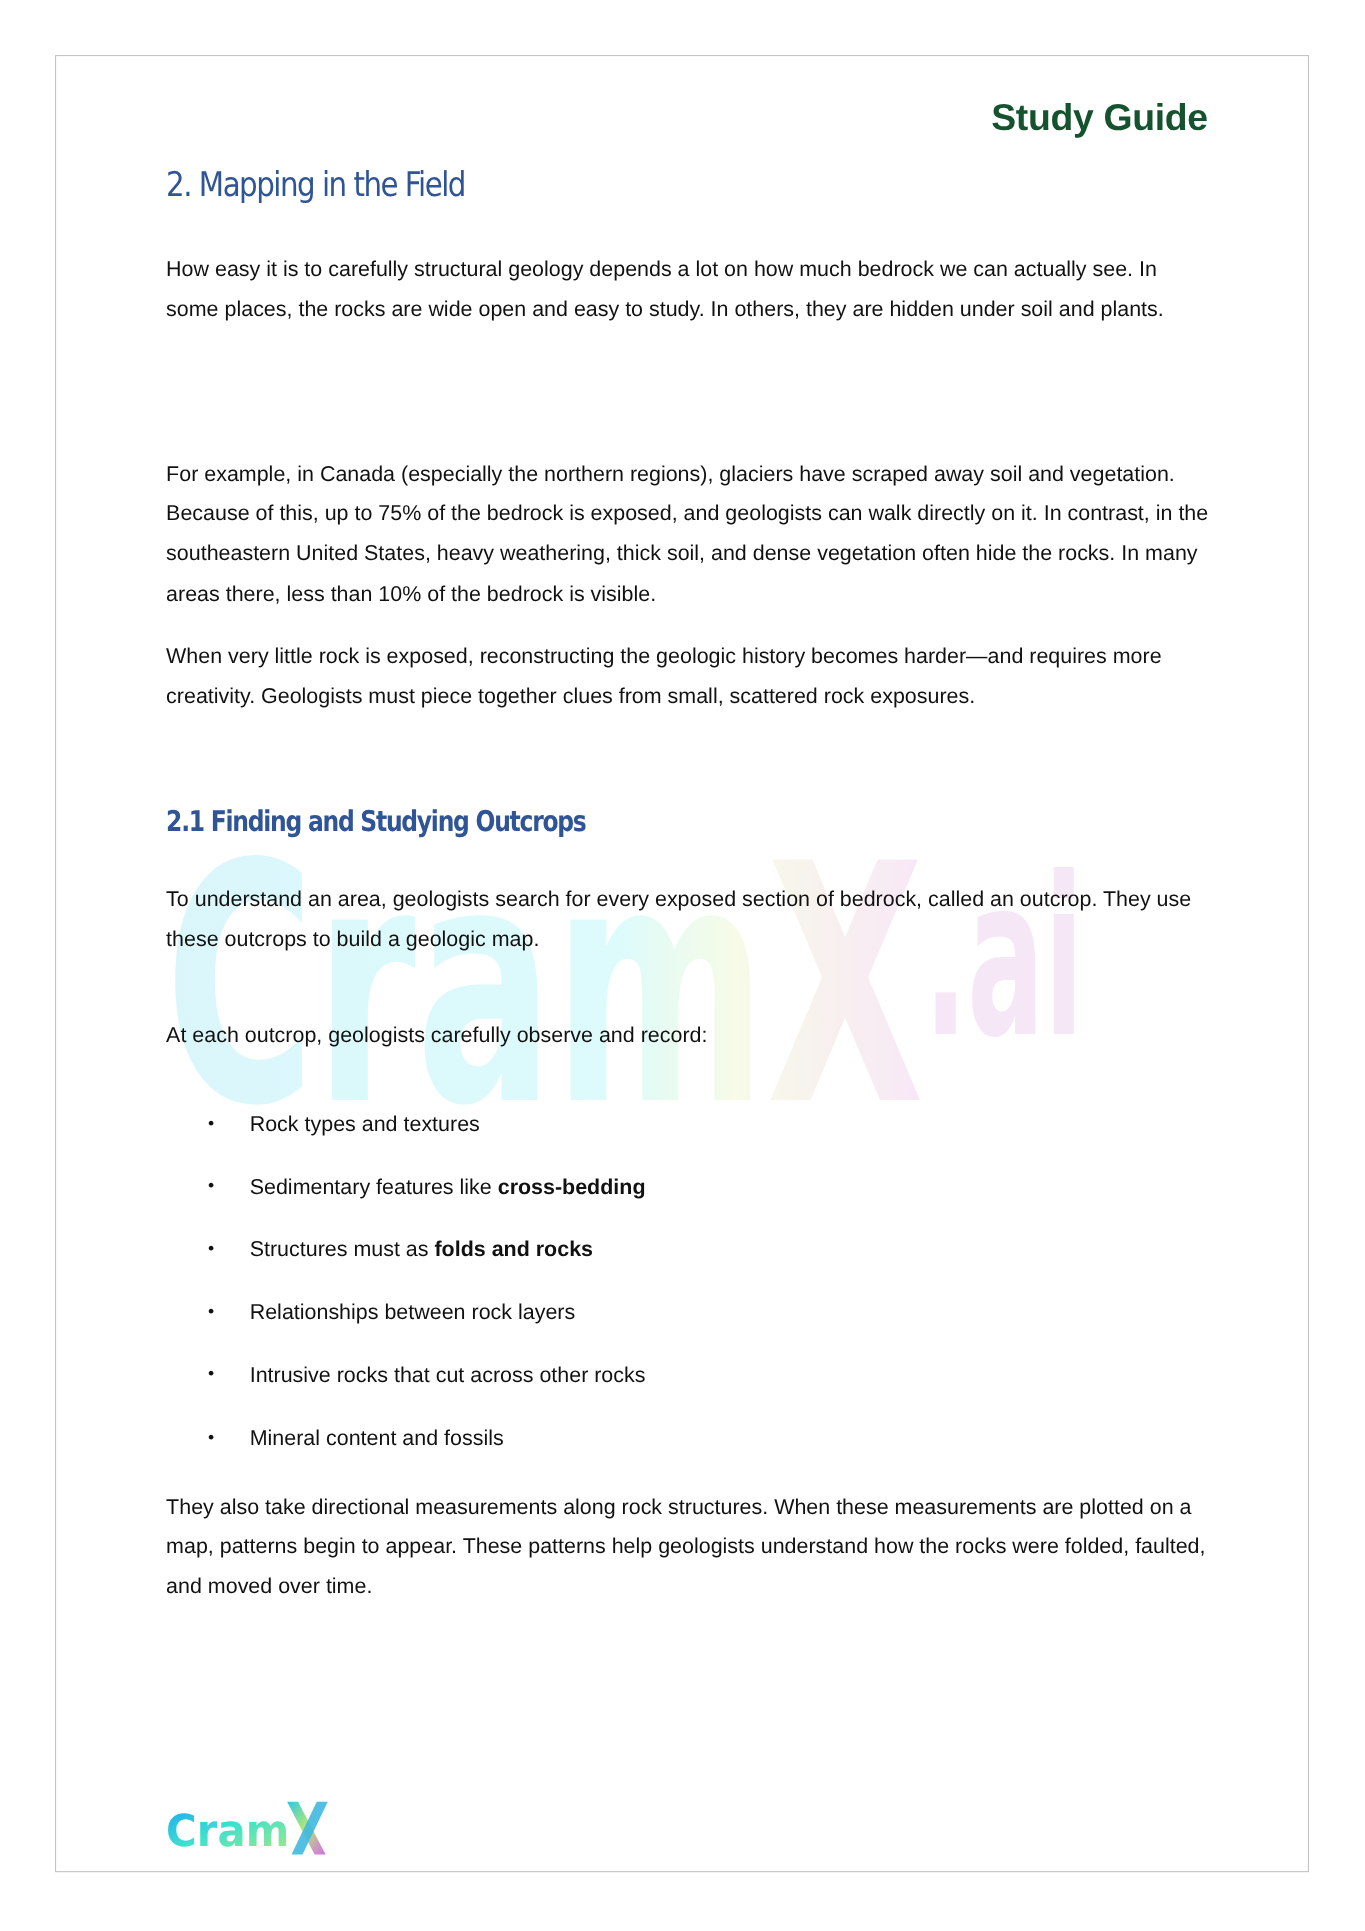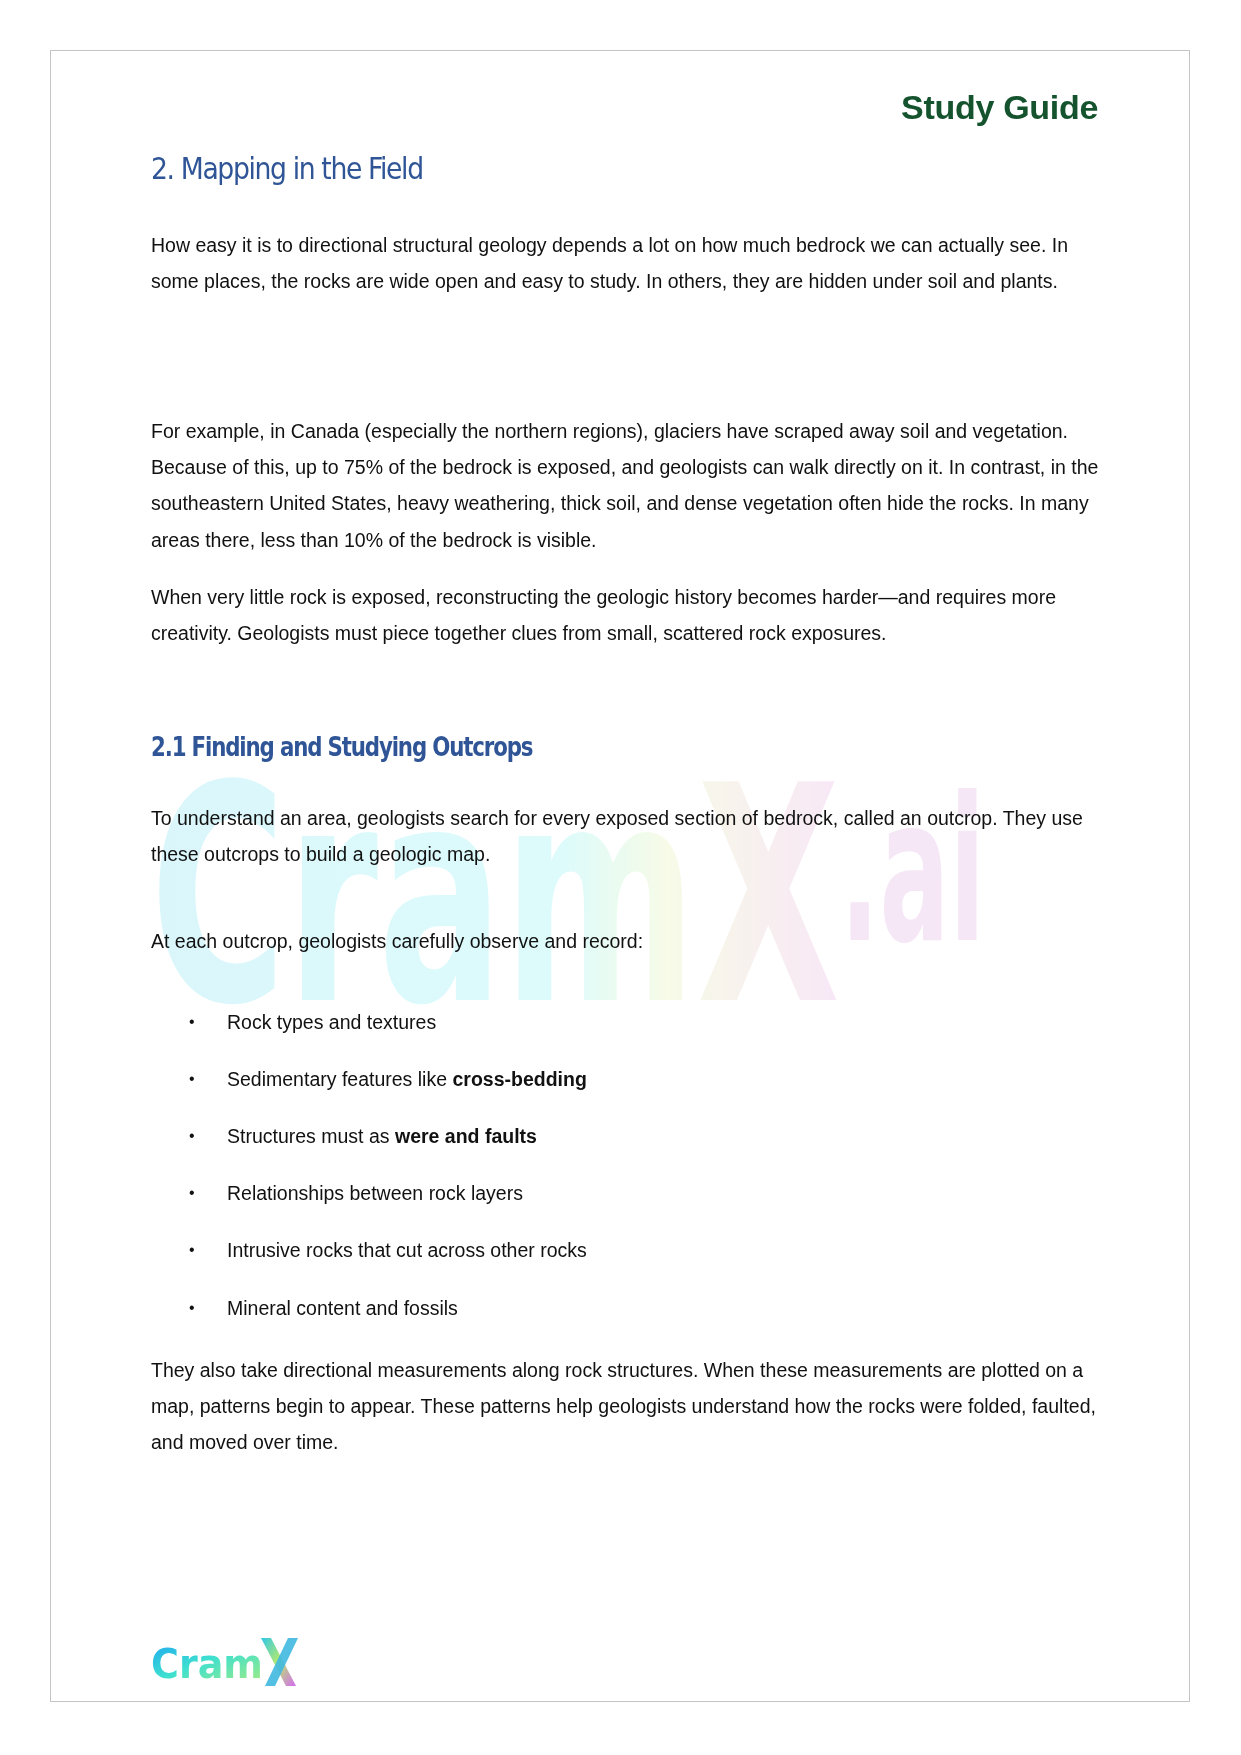--- a/index.html
+++ b/index.html
@@ -43,42 +43,42 @@
   </defs>
   <text x="0" y="235" font-family="DejaVu Sans, sans-serif" font-weight="bold" font-size="300" fill="url(#wmg)" opacity="0.95" textLength="690" lengthAdjust="spacingAndGlyphs">CramX</text>
   <text x="690" y="175" font-family="DejaVu Sans, sans-serif" font-weight="bold" font-size="200" fill="#f6e6f6" opacity="0.95" textLength="145" lengthAdjust="spacingAndGlyphs">.ai</text>
 </svg>
 
 <div class="content">
   <div class="abs doc-title">Study Guide</div>
 
   <div class="abs h2">2. Mapping in the Field</div>
 
-  <div class="abs para p1"><span>How easy it is to directional </span><b>structural geology</b><span> depends a lot on how much </span><b>bedrock</b><span> we can actually see. In some places, the rocks are wide open and easy to study. In others, they are hidden under soil and plants.</span></div>
+  <div class="abs para p1"><span>How easy it is to carefully </span><b>structural geology</b><span> depends a lot on how much </span><b>bedrock</b><span> we can actually see. In some places, the rocks are wide open and easy to study. In others, they are hidden under soil and plants.</span></div>
   <div class="abs para p2"><span>For example, in </span><b>Canada</b><span> (especially the northern regions), glaciers have scraped away soil and vegetation. Because of this, up to </span><b>75% of the bedrock is exposed</b><span>, and geologists can walk directly on it. In contrast, in the southeastern </span><b>United States</b><span>, heavy weathering, thick soil, and dense vegetation often hide the rocks. In many areas there, </span><b>less than 10% of the bedrock is visible</b><span>.</span></div>
   <div class="abs para p3"><span>When very little rock is exposed, reconstructing the geologic history becomes harder—and requires more creativity. Geologists must piece together clues from small, scattered rock exposures.</span></div>
 
   <div class="abs h3">2.1 Finding and Studying Outcrops</div>
 
   <div class="abs para p4"><span>To understand an area, geologists search for every exposed section of bedrock, called an </span><b>outcrop</b><span>. They use these outcrops to build a </span><b>geologic map</b><span>.</span></div>
 
   <div class="abs para p5">At each outcrop, geologists carefully observe and record:</div>
 
   <div class="abs bullets">
     <div class="bullet-row" style="top:0px">
       <span class="bullet-dot">•</span>
       <span class="bullet-text"><span>Rock types and textures</span></span>
     </div>
     <div class="bullet-row" style="top:57px">
       <span class="bullet-dot">•</span>
       <span class="bullet-text"><span>Sedimentary features like </span><b>cross-bedding</b></span>
     </div>
     <div class="bullet-row" style="top:114px">
       <span class="bullet-dot">•</span>
-      <span class="bullet-text"><span>Structures must as </span><b>were and faults</b></span>
+      <span class="bullet-text"><span>Structures must as </span><b>folds and rocks</b></span>
     </div>
     <div class="bullet-row" style="top:171px">
       <span class="bullet-dot">•</span>
       <span class="bullet-text"><span>Relationships between rock layers</span></span>
     </div>
     <div class="bullet-row" style="top:228px">
       <span class="bullet-dot">•</span>
       <span class="bullet-text"><span>Intrusive rocks that cut across other rocks</span></span>
     </div>
     <div class="bullet-row" style="top:286px">

